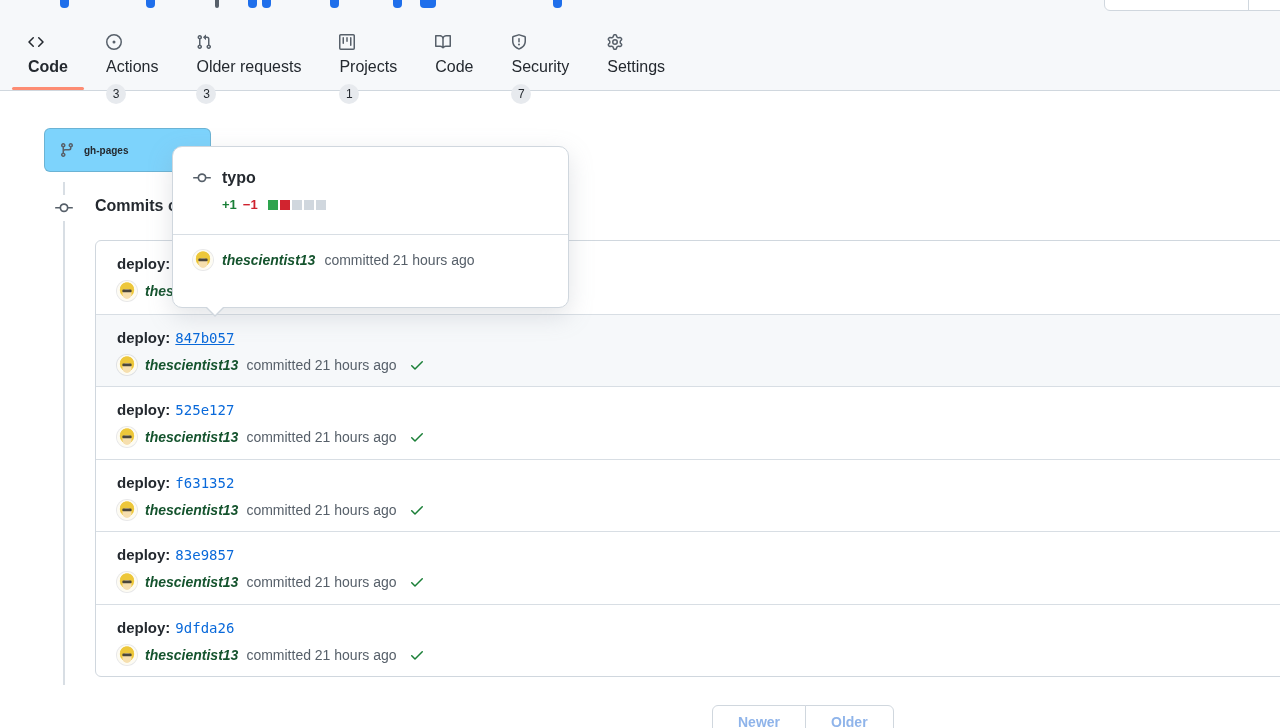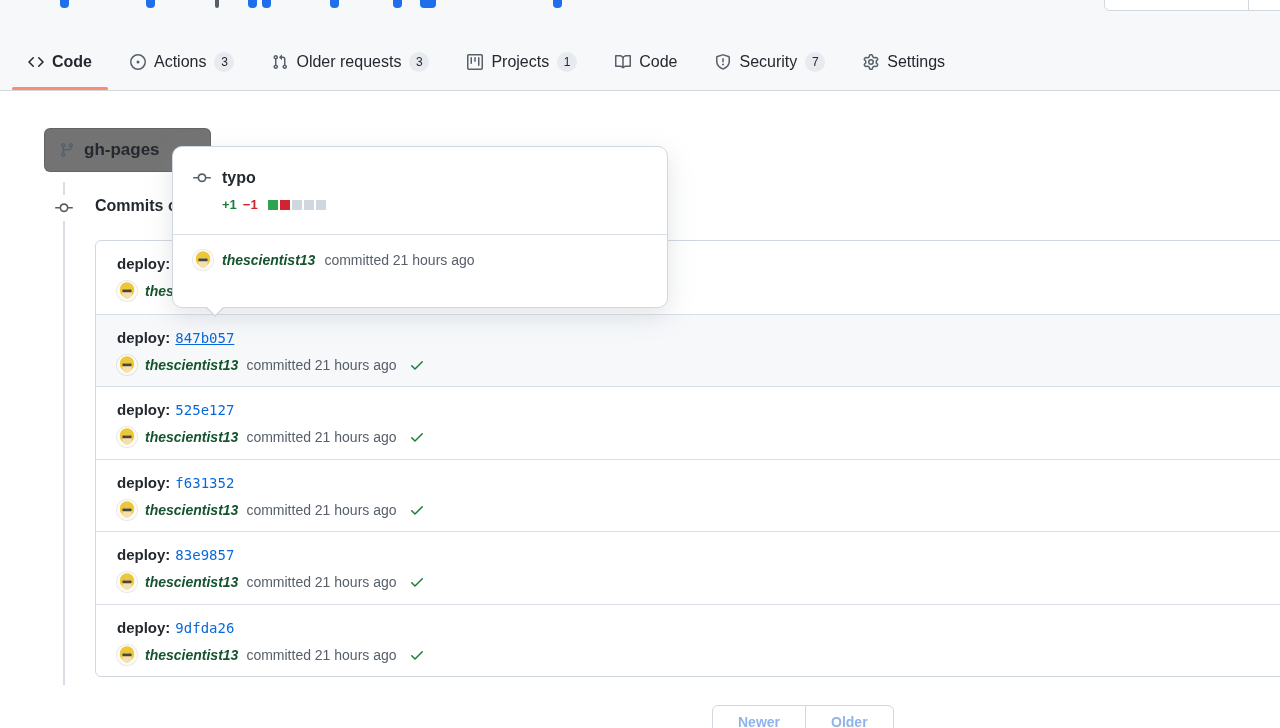--- a/index.html
+++ b/index.html
@@ -26,43 +26,43 @@
   }
   .clipped-btn-group .split {
     position:absolute; top:0; bottom:0; left:143px; width:1px; background:#d0d7de;
   }
 
   .tabs {
     position:absolute; left:12px; bottom:0; height:56px;
     display:flex; align-items:stretch;
   }
   .tab {
-    display:flex; align-items:center; gap:8px;
+    display:flex; align-items:flex-start; gap:8px;
     padding:0 16px; margin-right:6px; font-size:16px; color:#24292f;
-    text-decoration:none; cursor:pointer; position:relative; white-space:nowrap;
+    text-decoration:none; cursor:pointer; position:relative; white-space:nowrap;flex-direction:column;
   }
   .tab .ticon { width:16px; height:16px; fill:#57606a; flex:none; }
   .tab.active { font-weight:700; }
   .tab.active .ticon { fill:#24292f; }
   .tab.active::after {
     content:""; position:absolute; left:0; right:0; bottom:0; height:3px;
     background:#fd8c73; border-radius:3px;
   }
   .tab-badge {
     background:#e7eaee; border-radius:2em; min-width:20px; height:20px;
     line-height:20px; padding:0 6px; font-size:12px; font-weight:400;
     text-align:center; color:#24292f;
   }
 
   
   .branch-btn {
     position:absolute; left:44px; top:128px; width:167px; height:44px;
-    background:#737373; border:1px solid rgba(27,31,36,0.18); border-radius:6px;
+    background:#7dd3fc; border:1px solid rgba(27,31,36,0.18); border-radius:6px;
     display:flex; align-items:center; gap:9px; padding:0 14px;
-    font-size:17px; font-weight:600; color:#24292f; cursor:pointer;
+    font-size:10px; font-weight:600; color:#24292f; cursor:pointer;
   }
   .branch-btn .bicon { width:16px; height:16px; fill:#57606a; flex:none; }
 
   .timeline-line {
     position:absolute; left:63px; top:182px; width:2px; height:503px;
     background:#d8dee4;
   }
   .timeline-marker {
     position:absolute; left:51px; top:195px; width:26px; height:26px;
     background:#ffffff; display:flex; align-items:center; justify-content:center;
@@ -96,21 +96,21 @@
   .commit-author { font-weight:700; color:#14532d; text-decoration:none; cursor:pointer;font-style:italic; }
   .avatar {
     width:20px; height:20px; border-radius:50%; overflow:hidden; flex:none;
     box-shadow:0 0 0 1px rgba(27,31,36,0.1); cursor:pointer; background:#fdfbf5;
   }
   .avatar svg { width:100%; height:100%; display:block; }
   .check-icon { width:16px; height:16px; fill:#1a7f37; margin-left:4px; cursor:pointer; }
 
   
   .hovercard {
-    position:absolute; left:172px; top:146px; width:496px; height:162px;
+    position:absolute; left:172px; top:146px; width:397px; height:162px;
     background:#ffffff; border:1px solid #d0d7de; border-radius:10px;
     box-shadow:0 8px 24px rgba(140,149,159,0.25); z-index:20;
   }
   .hc-top { padding:22px 20px 0 20px; }
   .hc-title-row { display:flex; align-items:center; gap:11px; }
   .hc-title-row svg { width:18px; height:18px; fill:#57606a; flex:none; }
   .hc-title { font-size:16px; font-weight:700; color:#24292f; }
   .hc-diff { margin:10px 0 0 29px; display:flex; align-items:center; gap:4px;
              font-size:13px; font-weight:700; }
   .hc-add { color:#1a7f37; }

